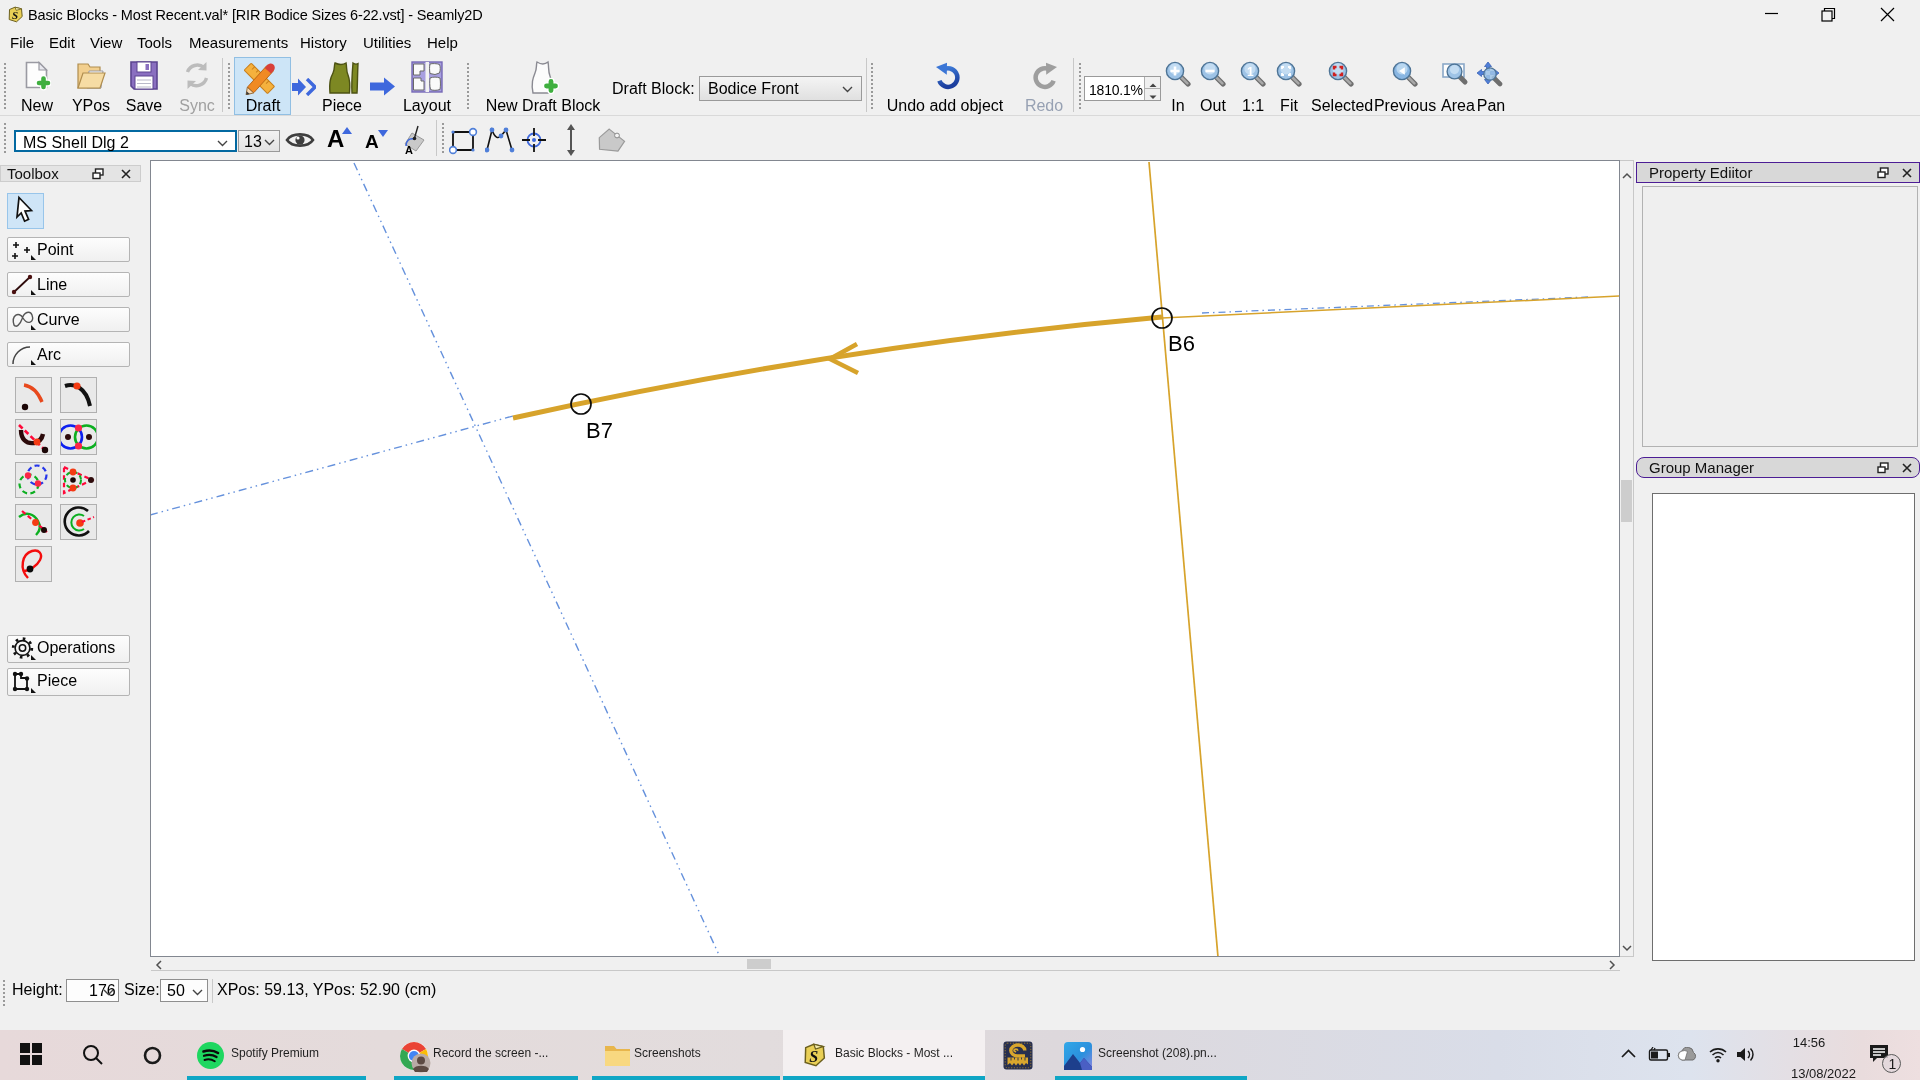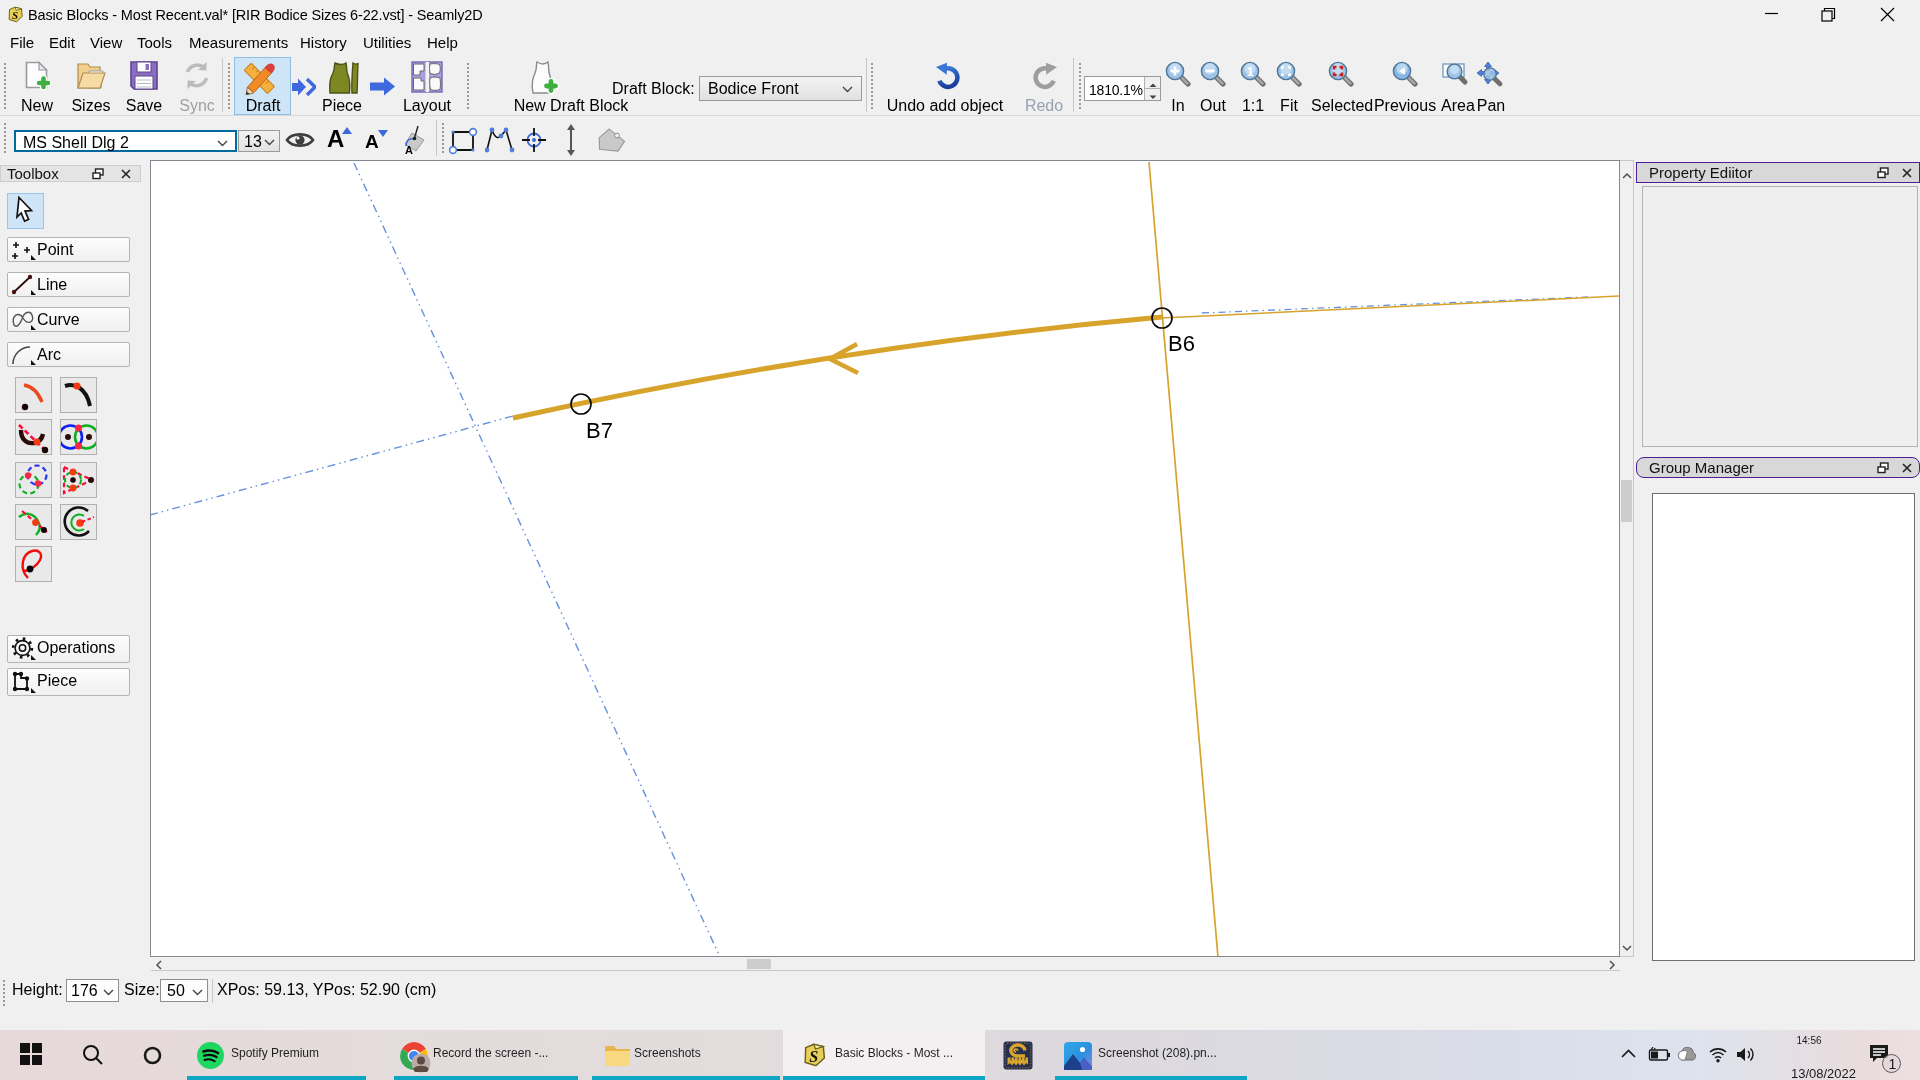--- a/index.html
+++ b/index.html
@@ -82,21 +82,21 @@
   <div class="tlabel" style="left:17px;top:41px;width:40px">New</div>
 
   <svg class="abs" style="left:76px;top:5px" width="32" height="30" viewBox="0 0 32 30">
     <path d="M2 27 V3 H12 L14 6 H24 V27 Z" fill="#f2cf8e" stroke="#b08d4e" stroke-width="1.2"></path>
     <path d="M13 10 H27 L25 27 H11 Z" fill="#fff" stroke="#9a9aa2" stroke-width="1"></path>
     <g stroke="#c9c9cf" stroke-width="1">
         <path d="M15 13 H24 M15 16 H24 M15 19 H23"></path>
       </g>
     <path d="M2 27 L7 12 H29 L24 27 Z" fill="#f6dca4" stroke="#b08d4e" stroke-width="1.2"></path>
   </svg>
-  <div class="tlabel" style="left:66px;top:41px;width:50px">Sizes</div>
+  <div class="tlabel" style="left:66px;top:41px;width:50px">YPos</div>
 
   <svg class="abs" style="left:129px;top:4px" width="30" height="31" viewBox="0 0 30 31">
     <path d="M2 2 H28 V29 H5 L2 26 Z" fill="#8a6fc0" stroke="#5c4590" stroke-width="1.6"></path>
     <rect x="8" y="2" width="14" height="10" fill="#fff" stroke="#5c4590" stroke-width="1"></rect>
     <rect x="16.5" y="4" width="3.5" height="6" fill="#8a6fc0"></rect>
     <rect x="6" y="16" width="18" height="13" fill="#fff" stroke="#5c4590" stroke-width="1"></rect>
     <g stroke="#b9b9c9" stroke-width="1.2">
         <path d="M8 20 H22 M8 23.5 H22 M8 27 H22"></path>
       </g>
   </svg>
@@ -159,21 +159,21 @@
 
   <svg class="abs" style="left:526px;top:3px" width="34" height="36" viewBox="0 0 34 36">
     <path d="M7 34 C5 24 7 19 9 14 C11 10 10 6 11 3 C15 5.5 19 5.5 22 3 C23 8 22 12 24 17 C26 22 26 28 25.5 34 Z" fill="#fcfcfc" stroke="#8a8a92" stroke-width="1.4"></path>
     <g stroke="#fff" stroke-width="7.4" stroke-linecap="round">
         <path d="M25 22.5 V31.5 M20.5 27 H29.5"></path>
       </g>
     <g stroke="#3faf3f" stroke-width="4.8" stroke-linecap="round">
         <path d="M25 22.5 V31.5 M20.5 27 H29.5"></path>
       </g>
   </svg>
-  <div class="tlabel" style="left:506px;top:41px;width:130px">New Draft Block</div>
+  <div class="tlabel" style="left:478px;top:41px;width:130px">New Draft Block</div>
   <div class="tlabel" style="left:612px;top:24px">Draft Block:</div>
 
   <div class="abs" style="left:699px;top:20px;width:163px;height:25px;background:linear-gradient(#f4f4f4,#e0e0e0);border:1px solid #9a9a9a;">
     <div class="abs" style="left:8px;top:3px;font-size:16px">Bodice Front</div>
     <svg class="abs" style="right:8px;top:9px" width="11" height="7" viewBox="0 0 11 7">
         <path d="M1 1 L5.5 5.5 L10 1" fill="none" stroke="#444" stroke-width="1.4"></path>
       </svg>
   </div>
   <div class="vsep" style="left:866px"></div>
   <div class="handle" style="left:870px;top:6px;height:48px"></div>
@@ -546,21 +546,21 @@
     <svg class="abs" style="left:264px;top:4px" width="12" height="12" viewBox="0 0 12 12">
       <path d="M2 2 L10 10 M10 2 L2 10" stroke="#222" stroke-width="1.6"></path>
       </svg>
   </div>
   <div class="abs" style="left:1652px;top:334px;width:263px;height:468px;background:#fff;border:1px solid #6e6e6e"></div>
 </div>
 <div id="statusbar">
   <div class="handle" style="left:2px;top:4px;height:28px"></div>
   <div class="abs" style="left:12px;top:6px;font-size:16px">Height:</div>
   <div class="abs" style="left:66px;top:4px;width:53px;height:23px;background:#fdfdfd;border:1px solid #8f8f8f">
-    <div class="abs" style="left:4px;top:2px;font-size:16px">176</div>
+    <div class="abs" style="left:22px;top:2px;font-size:16px">176</div>
     <svg class="abs" style="right:4px;top:9px" width="11" height="7" viewBox="0 0 11 7">
         <path d="M1 1 L5.5 5.5 L10 1" fill="none" stroke="#444" stroke-width="1.4"></path>
       </svg>
   </div>
   <div class="abs" style="left:124px;top:6px;font-size:16px">Size:</div>
   <div class="abs" style="left:160px;top:4px;width:48px;height:23px;background:#fdfdfd;border:1px solid #8f8f8f">
     <div class="abs" style="left:6px;top:2px;font-size:16px">50</div>
     <svg class="abs" style="right:4px;top:9px" width="11" height="7" viewBox="0 0 11 7">
         <path d="M1 1 L5.5 5.5 L10 1" fill="none" stroke="#444" stroke-width="1.4"></path>
       </svg>
@@ -674,21 +674,21 @@
       <path d="M2 6 C6.5 1.8 13.5 1.8 18 6" stroke-width="1.6"></path>
       <path d="M4.5 9 C8 5.8 12 5.8 15.5 9" stroke-width="1.6"></path>
       <path d="M7 12 C9 10.3 11 10.3 13 12" stroke-width="1.6"></path>
     </g>
     <circle cx="10" cy="14.8" r="1.7" fill="#1a1a1a"></circle>
   </svg>
   <svg class="abs" style="left:1736px;top:16px" width="22" height="17" viewBox="0 0 22 17">
     <path d="M1 6 H4.5 L9 2 V15 L4.5 11 H1 Z" fill="#1a1a1a"></path>
     <path d="M12 5 A 5 5 0 0 1 12 12 M14.5 2.5 A 8.5 8.5 0 0 1 14.5 14.5" fill="none" stroke="#1a1a1a" stroke-width="1.5"></path>
   </svg>
-  <div class="abs" style="left:1770px;top:5px;width:78px;text-align:center;font-size:10px;color:#1a1a1a">14:56</div>
+  <div class="abs" style="left:1770px;top:5px;width:78px;text-align:center;font-size:13px;color:#1a1a1a">14:56</div>
   <div class="abs" style="left:1762px;top:36px;width:94px;text-align:right;font-size:13px;color:#1a1a1a">13/08/2022</div>
   <svg class="abs" style="left:1869px;top:14px" width="34" height="30" viewBox="0 0 34 30">
     <path d="M1 1 H19 V14 H8 L4 18 V14 H1 Z" fill="#1a1a1a"></path>
     <g stroke="#fff" stroke-width="1.6">
         <path d="M4 5 H16 M4 8 H16 M4 11 H12"></path>
       </g>
     <circle cx="22.5" cy="19.5" r="9" fill="#e3d7dc" fill-opacity="0.85" stroke="#5a5a5a" stroke-width="1"></circle>
     <text x="19.5" y="24.5" font-size="14" fill="#1a1a1a">1</text>
   </svg>
 </div>

